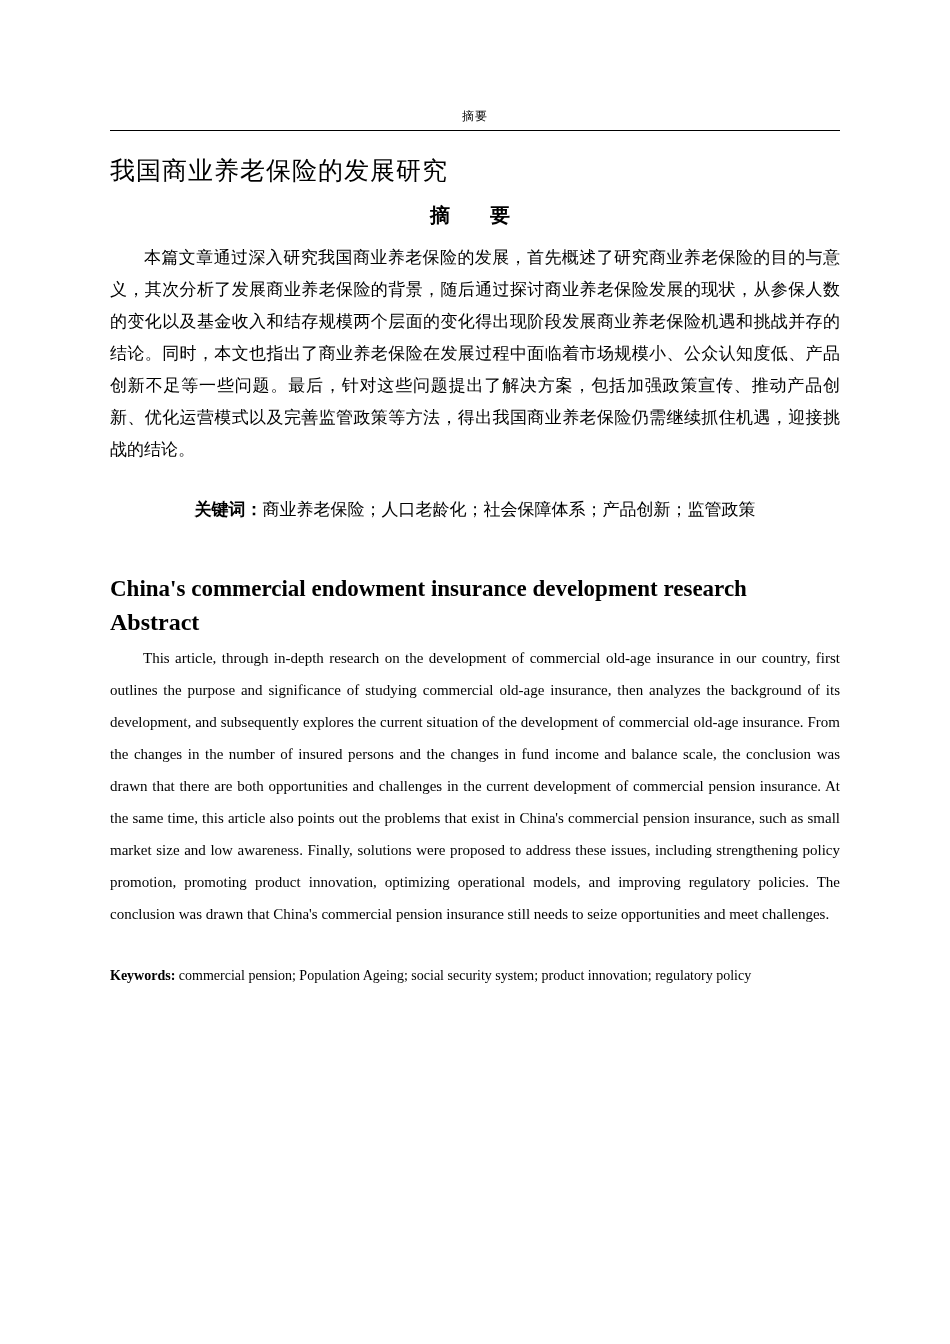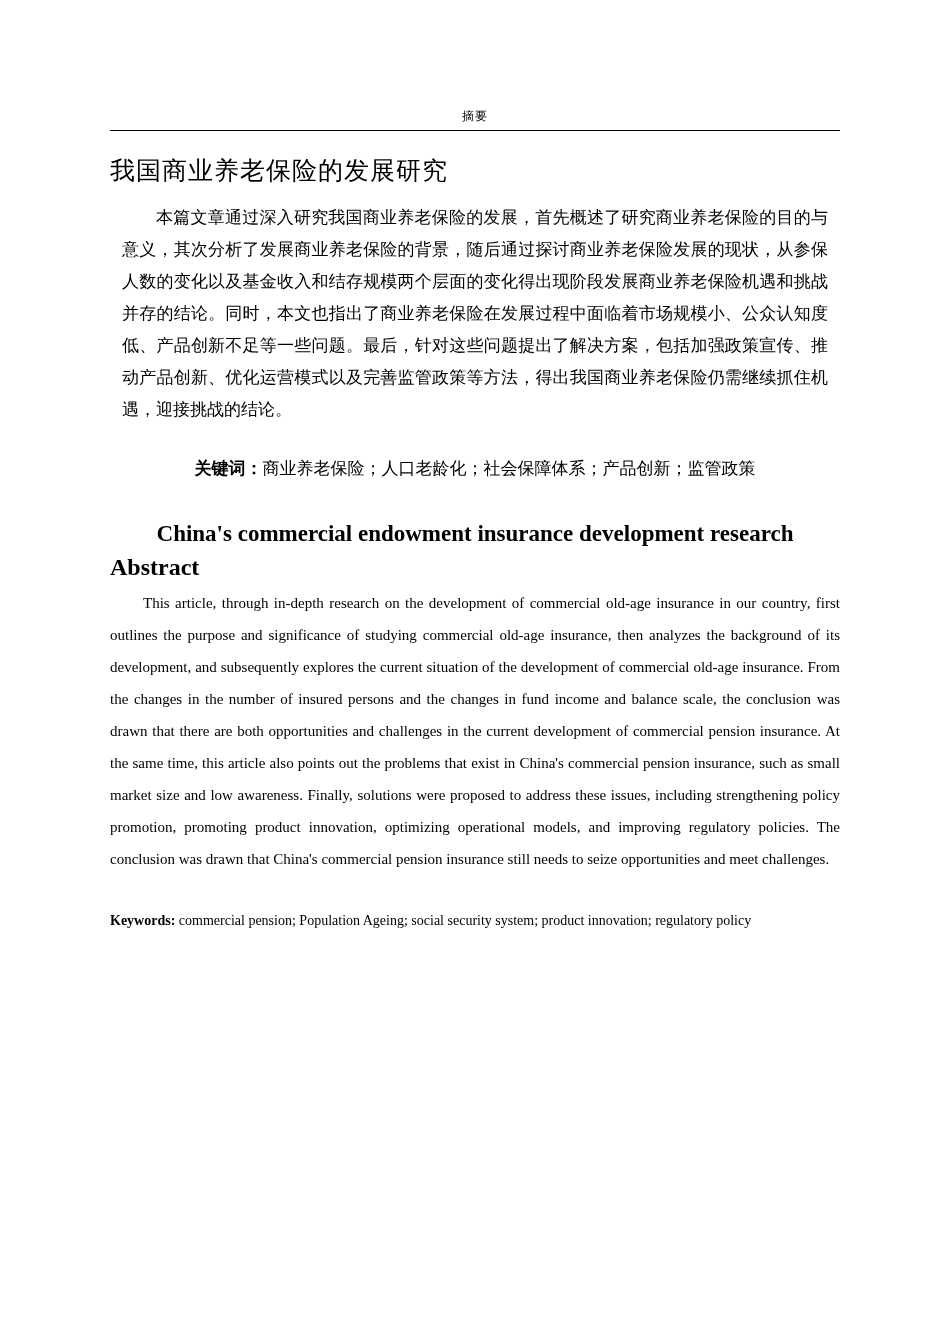--- a/index.html
+++ b/index.html
@@ -57,44 +57,44 @@
   }
   .abstract-label-cn {
     text-align: center;
     font-family: "DejaVu Sans", sans-serif;
     font-size: 20px;
     font-weight: 700;
     letter-spacing: 10px;
     margin: 0 0 14px 0;
   }
   .para-cn {
-    font-family: Liberation Sans, sans-serif;
+    font-family: Liberation Mono, monospace;
     font-size: 17px;
     line-height: 32px;
     text-align: justify;
     text-justify: inter-ideograph;
     text-indent: 2em;
-    margin: 12px;
+    margin: 0;
   }
   .keywords-cn {
     font-family: "DejaVu Sans", sans-serif;
     font-size: 17px;
     line-height: 32px;
     margin: 26px 0 0 0;
     text-align: center;
   }
   .keywords-cn .kw-label {
     font-weight: 700;
   }
   .doc-title-en {
-    text-align: center;
+    text-align: left;
     font-family: "Liberation Serif", serif;
     font-size: 23px;
     font-weight: 700;
-    margin: 36px 0 6px 0;
+    margin: 50px 0 6px 0;
     line-height: 1.25;
   }
   .abstract-label-en {
     text-align: left;
     font-family: "Liberation Serif", serif;
     font-size: 24px;
     font-weight: 700;
     margin: 0 0 6px 0;
   }
   .para-en {
@@ -121,20 +121,21 @@
 
 <div class="page">
 
   <div class="header">摘要</div>
   <div class="header-rule"></div>
 
   <div class="content">
 
     <h1 class="doc-title-cn">我国商业养老保险的发展研究</h1>
 
+    <h2 class="abstract-label-cn">摘　要</h2>
 
     <p class="para-cn">本篇文章通过深入研究我国商业养老保险的发展，首先概述了研究商业养老保险的目的与意义，其次分析了发展商业养老保险的背景，随后通过探讨商业养老保险发展的现状，从参保人数的变化以及基金收入和结存规模两个层面的变化得出现阶段发展商业养老保险机遇和挑战并存的结论。同时，本文也指出了商业养老保险在发展过程中面临着市场规模小、公众认知度低、产品创新不足等一些问题。最后，针对这些问题提出了解决方案，包括加强政策宣传、推动产品创新、优化运营模式以及完善监管政策等方法，得出我国商业养老保险仍需继续抓住机遇，迎接挑战的结论。</p>
 
     <p class="keywords-cn"><span class="kw-label">关键词：</span><span>商业养老保险；人口老龄化；社会保障体系；产品创新；监管政策</span></p>
 
     <h2 class="doc-title-en">China's commercial endowment insurance development research</h2>
 
     <h3 class="abstract-label-en">Abstract</h3>
 
     <p class="para-en">This article, through in-depth research on the development of commercial old-age insurance in our country, first outlines the purpose and significance of studying commercial old-age insurance, then analyzes the background of its development, and subsequently explores the current situation of the development of commercial old-age insurance. From the changes in the number of insured persons and the changes in fund income and balance scale, the conclusion was drawn that there are both opportunities and challenges in the current development of commercial pension insurance. At the same time, this article also points out the problems that exist in China's commercial pension insurance, such as small market size and low awareness. Finally, solutions were proposed to address these issues, including strengthening policy promotion, promoting product innovation, optimizing operational models, and improving regulatory policies. The conclusion was drawn that China's commercial pension insurance still needs to seize opportunities and meet challenges.</p>

